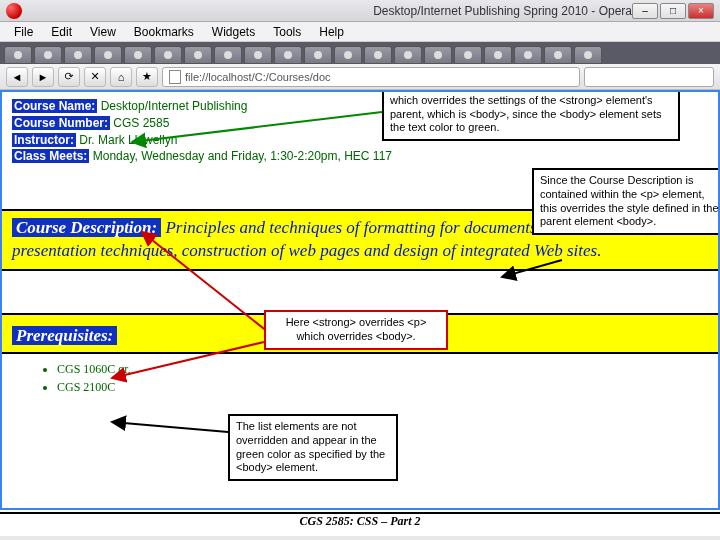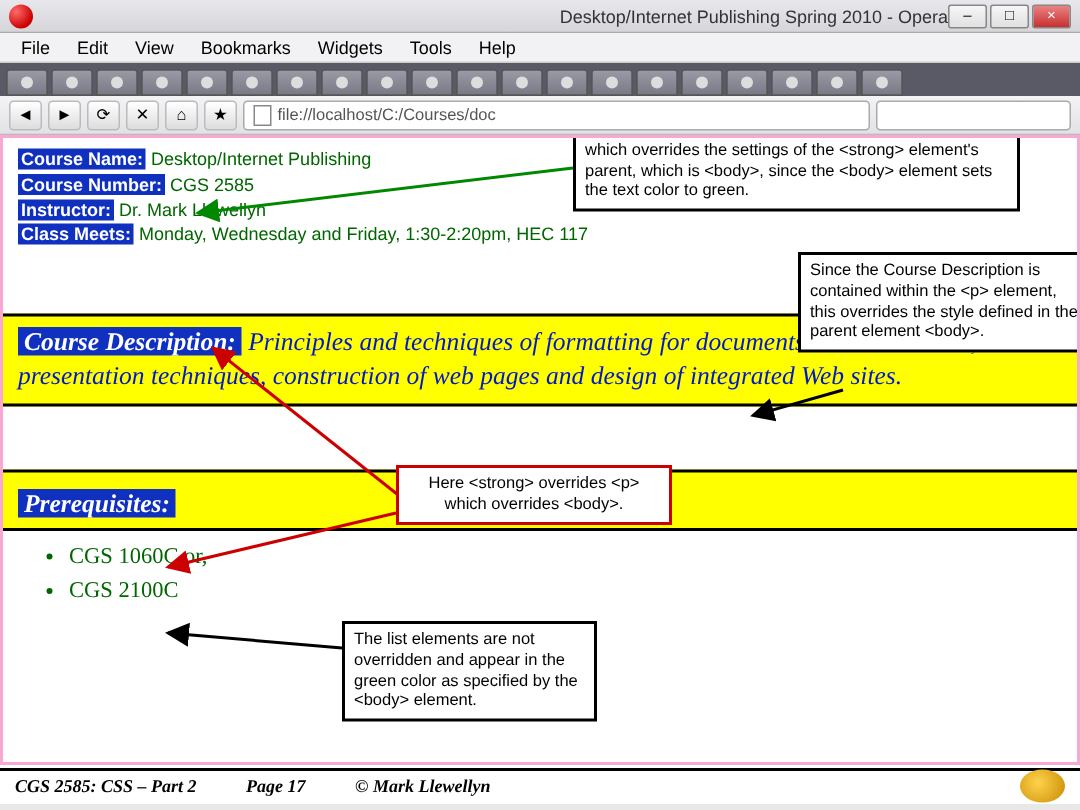--- a/index.html
+++ b/index.html
@@ -20,40 +20,40 @@
   .tab { width: 28px; height: 18px; background: linear-gradient(#9a9aa6,#7a7a86); border-radius: 3px 3px 0 0; border: 1px solid #555; display:flex; align-items:center; justify-content:center; }
   .tab .dot { width:8px; height:8px; border-radius:50%; background:#ddd; }
 
   .navbar { height: 26px; display: flex; align-items: center; padding: 2px 6px; gap: 4px; background: linear-gradient(#f4f4f6,#e2e2e6); border-bottom: 1px solid #bbb; }
   .nav-btn { width: 22px; height: 20px; border: 1px solid #bbb; border-radius: 3px; background: linear-gradient(#fff,#ddd); display:flex; align-items:center; justify-content:center; font-size:11px; }
   .addr { flex: 1; height: 20px; border: 1px solid #aaa; border-radius: 3px; background: #fff; display:flex; align-items:center; padding:0 6px; gap:4px; font-size:11px; color:#555; }
   .addr .doc-icon { width:12px; height:14px; border:1px solid #888; background:#fff; }
   .search { width: 130px; height: 20px; border: 1px solid #aaa; border-radius: 3px; background:#fff; }
 
   
-  .page { position: absolute; left: 0; right: 0; top: 90px; bottom: 30px; border: 2px solid #f9a8d4; background: #fff; overflow: hidden; }
+  .page { position: absolute; left: 0; right: 0; top: 90px; bottom: 30px; border: 2px solid #3b82f6; background: #fff; overflow: hidden; }
 
   .course-info { padding: 6px 10px 4px 10px; font-size: 12px; color: #006600; line-height: 1.4; }
   .course-info .lbl { background: #1030c0; color: #fff; font-weight: bold; padding: 0 2px; }
 
   .section-yellow { border-top: 2px solid #000; border-bottom: 2px solid #000; background: #ffff00; padding: 6px 10px; font-style: italic; font-family: Georgia, 'Times New Roman', serif; font-size: 17px; color: #0018c8; line-height: 1.35; margin-top: 6px; }
   .section-yellow .lbl { background: #1030c0; color: #fff; font-weight: bold; font-style: italic; padding: 0 4px; }
 
-  .prereq-list { padding: 6px 20px 6px 30px; font-size: 15px; font-family: Georgia,'Times New Roman',serif; color:#006600;}
+  .prereq-list { padding: 6px 20px 6px 30px; font-size: 12px; font-family: Georgia,'Times New Roman',serif; color:#006600;margin-left:11px;}
   .prereq-list li { list-style: disc; margin-left: 14px; line-height: 1.5;}
 
   
   .callout { position: absolute; background: #fff; border: 2px solid #000; padding: 4px 6px; font-size: 11px; line-height: 1.25; z-index: 20; font-family: Arial, sans-serif; font-style: normal; color:#000;}
   .callout.red { border-color: #cc0000; }
 
   
   svg.arrows { position: absolute; left:0; top:0; width:100%; height:100%; pointer-events:none; z-index: 15; }
 
   
-  .footer { position: absolute; left:0; right:0; bottom: 6px; height: 22px; display:flex; align-items:center; padding: 0 10px; gap: 33px; font-family: Georgia,'Times New Roman',serif; font-style: italic; font-weight: bold; font-size: 12px; border-top: 2px solid #000; background:#fff;}
+  .footer { position: absolute; left:0; right:0; bottom: 6px; height: 22px; display:flex; align-items:center; padding: 0 10px; gap: 18px; font-family: Georgia,'Times New Roman',serif; font-style: italic; font-weight: bold; font-size: 12px; border-top: 2px solid #000; background:#fff;flex-direction:column;}
   .footer .logo { margin-left:auto; width: 30px; height: 22px; background: radial-gradient(circle at 40% 40%, #ffd24d, #c88a00); border-radius: 50%; }
 
   .statusbar { position:absolute; left:0; right:0; bottom:0; height:4px; background:#e8e8e8; }
 </style>
 </head>
 <body>
 
 <div class="titlebar">
   <div class="opera-logo"></div>
   <div class="title-text">Desktop/Internet Publishing Spring 2010 - Opera</div>

